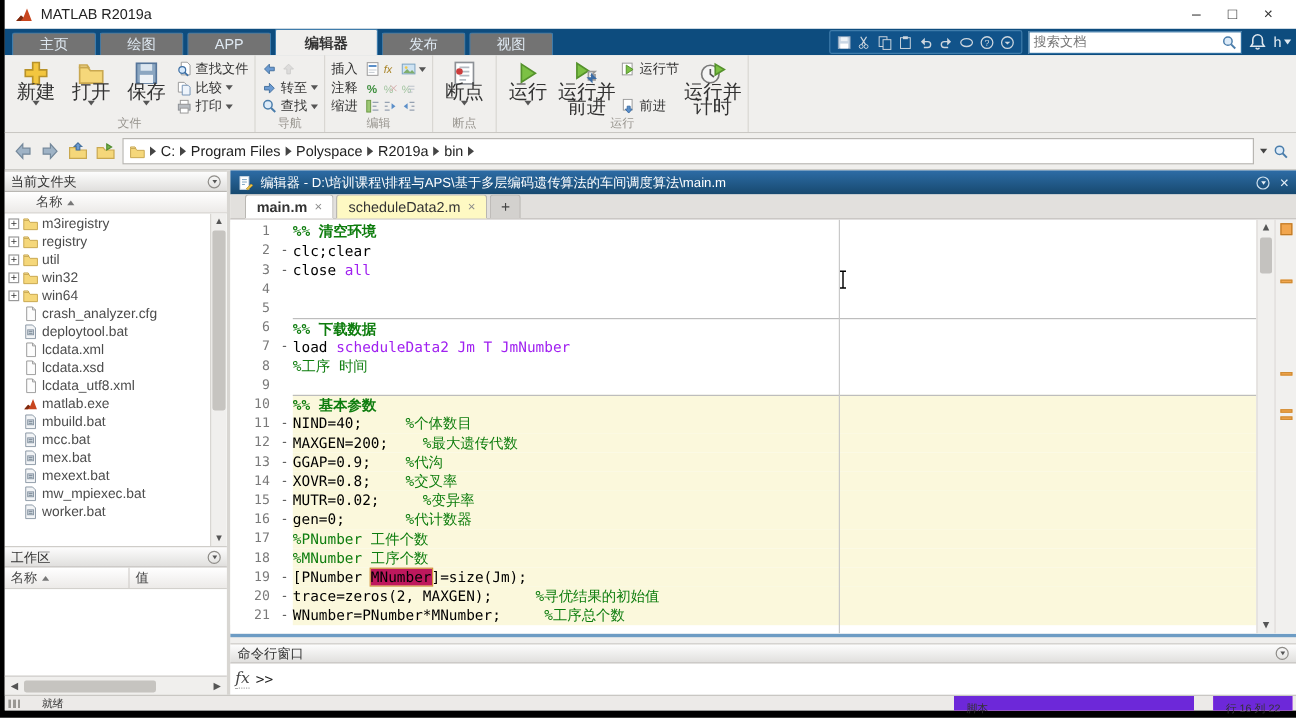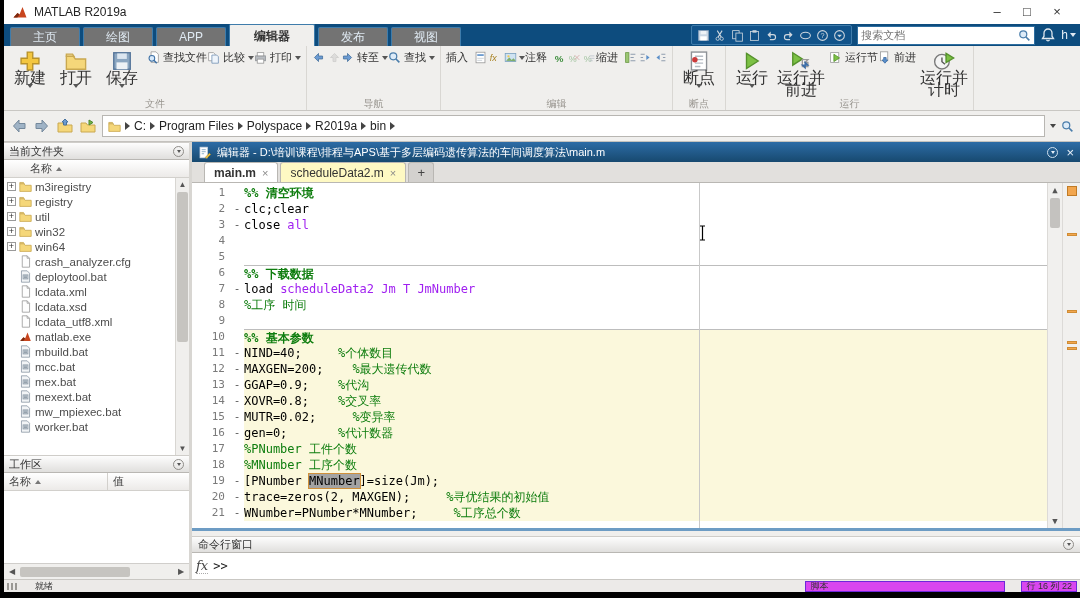--- a/index.html
+++ b/index.html
@@ -25,21 +25,21 @@
   .searchbox input{border:none;outline:none;flex:1;font-size:11px;color:#777;font-family:"Liberation Sans",sans-serif;background:transparent}
   .userbox{color:#e8f0f7;font-size:12px;display:flex;align-items:center;gap:2px}
 
   
   .ribbon{height:65px;background:#f0efed;border-bottom:1px solid #c9c7c3;display:flex;flex:none}
   .rgroup{display:flex;flex-direction:column;border-right:1px solid #d9d7d3;padding:2px 5px 0 5px}
   .rg-content{height:50px;display:flex;align-items:stretch;gap:4px}
   .rg-label{height:12px;text-align:center;font-size:10px;color:#98958f;line-height:12px}
   .bigbtn{width:42px;display:flex;flex-direction:column;align-items:center;justify-content:flex-start;font-size:16px;color:#333;padding-top:2px}
   .bigbtn .lbl{line-height:12px;white-space:nowrap}
-  .smallstack{display:flex;flex-direction:row;justify-content:space-between;padding:2px 0}
+  .smallstack{display:flex;flex-direction:column;justify-content:space-between;padding:2px 0}
   .smallbtn{display:flex;align-items:center;gap:3px;font-size:11px;color:#333;height:15px;white-space:nowrap}
   .caret{width:0;height:0;border-left:3px solid transparent;border-right:3px solid transparent;border-top:4px solid #555;display:inline-block}
   .editrow{display:flex;align-items:center;gap:2px;font-size:11px;color:#333;height:15px}
   .editrow .rl{width:26px}
 
   
   .ic{display:inline-block;width:16px;height:16px;flex:none}
   .ic svg{width:100%;height:100%;display:block}
   .ic-lg{width:22px;height:22px}
   .ic-sm{width:13px;height:13px}
@@ -99,42 +99,42 @@
   .cl{display:flex;height:16px;line-height:16px;white-space:pre}
   .cl .ln{width:38px;text-align:right;padding-right:5px;color:#7a7a7a;font-size:11px;background:#fff;flex:none}
   .cl .dash{width:14px;text-align:center;color:#555;font-size:11px;background:#fff;flex:none}
   .cl .ctext{flex:1}
   .cl.hl .ctext{background:#fbf8dc}
   .cl.sep .ctext{border-top:1px solid #bdbdbd}
   .sec{color:#0e7d0e;font-weight:bold}
   .com{color:#0e7d0e}
   .str{color:#a020f0}
   .code{color:#000}
-  .hlvar{background:#a3a3a3;outline:1px solid #d0903a;color:#000}
+  .hlvar{background:#be185d;outline:1px solid #d0903a;color:#000}
   .ruler{position:absolute;top:0;bottom:0;left:507px;width:1px;background:#c9c9c9}
   .edvscroll{position:absolute;top:0;bottom:0;right:18px;width:15px;background:#f1f0ee;border-left:1px solid #dcdad7}
   .edvscroll .sarr{height:14px;display:flex;align-items:center;justify-content:center;font-size:9px;color:#555}
   .edvscroll .sarr.dn{position:absolute;bottom:0;left:0;right:0}
   .edthumb{position:absolute;left:2px;right:2px;top:15px;height:30px;background:#c4c2bf;border-radius:2px}
   .edind{position:absolute;top:0;bottom:0;right:0;width:18px;background:#f1f0ee;border-left:1px solid #dcdad7}
   .indsq{position:absolute;left:4px;top:3px;width:10px;height:10px;background:#f2a64e;border:1px solid #c07b26}
   .indtick{position:absolute;left:4px;width:10px;height:3px;background:#f2a64e;border:1px solid #d08c34}
   .ibeam{position:absolute;left:506px;top:42px;width:9px;height:16px}
   .bluebar{height:3px;background:#6d9cc4;flex:none}
   .gapbar{height:5px;flex:none}
   .cmdhdr{height:17px;background:linear-gradient(#fdfdfd,#e0dfdd);border-top:1px solid #cfcdc9;border-bottom:1px solid #b9b7b3;
           display:flex;align-items:center;padding:0 6px;font-size:11px;color:#333;flex:none}
   .cmdbody{height:26px;background:#fff;display:flex;align-items:center;padding:0 4px;gap:5px;flex:none}
   .fxmark{font-family:"DejaVu Serif",serif;font-style:italic;font-size:13px;color:#444;border-bottom:1px dotted #aaa}
   .prompt{font-family:"DejaVu Sans Mono",monospace;font-size:12px;color:#222}
 
   
   .statusbar{height:13px;background:#eceae8;border-top:1px solid #c9c7c3;display:flex;align-items:center;font-size:9px;color:#333;padding:0 3px;gap:16px;flex:none}
   .grip{width:12px;height:7px;background:repeating-linear-gradient(90deg,#9a9894 0 2px,transparent 2px 4px)}
-  .sbox{border:1px solid #6d28d9;background:#d946ef;height:11px;line-height:9px;padding:0 4px;white-space:nowrap}
+  .sbox{border:6px solid #6d28d9;background:#d946ef;height:11px;line-height:9px;padding:0 4px;white-space:nowrap}
   .sspacer{flex:1}
 </style>
 </head>
 <body>
 
 <div class="screen">
 <div class="app">
 
   <div class="titlebar">
     <span class="ic">

